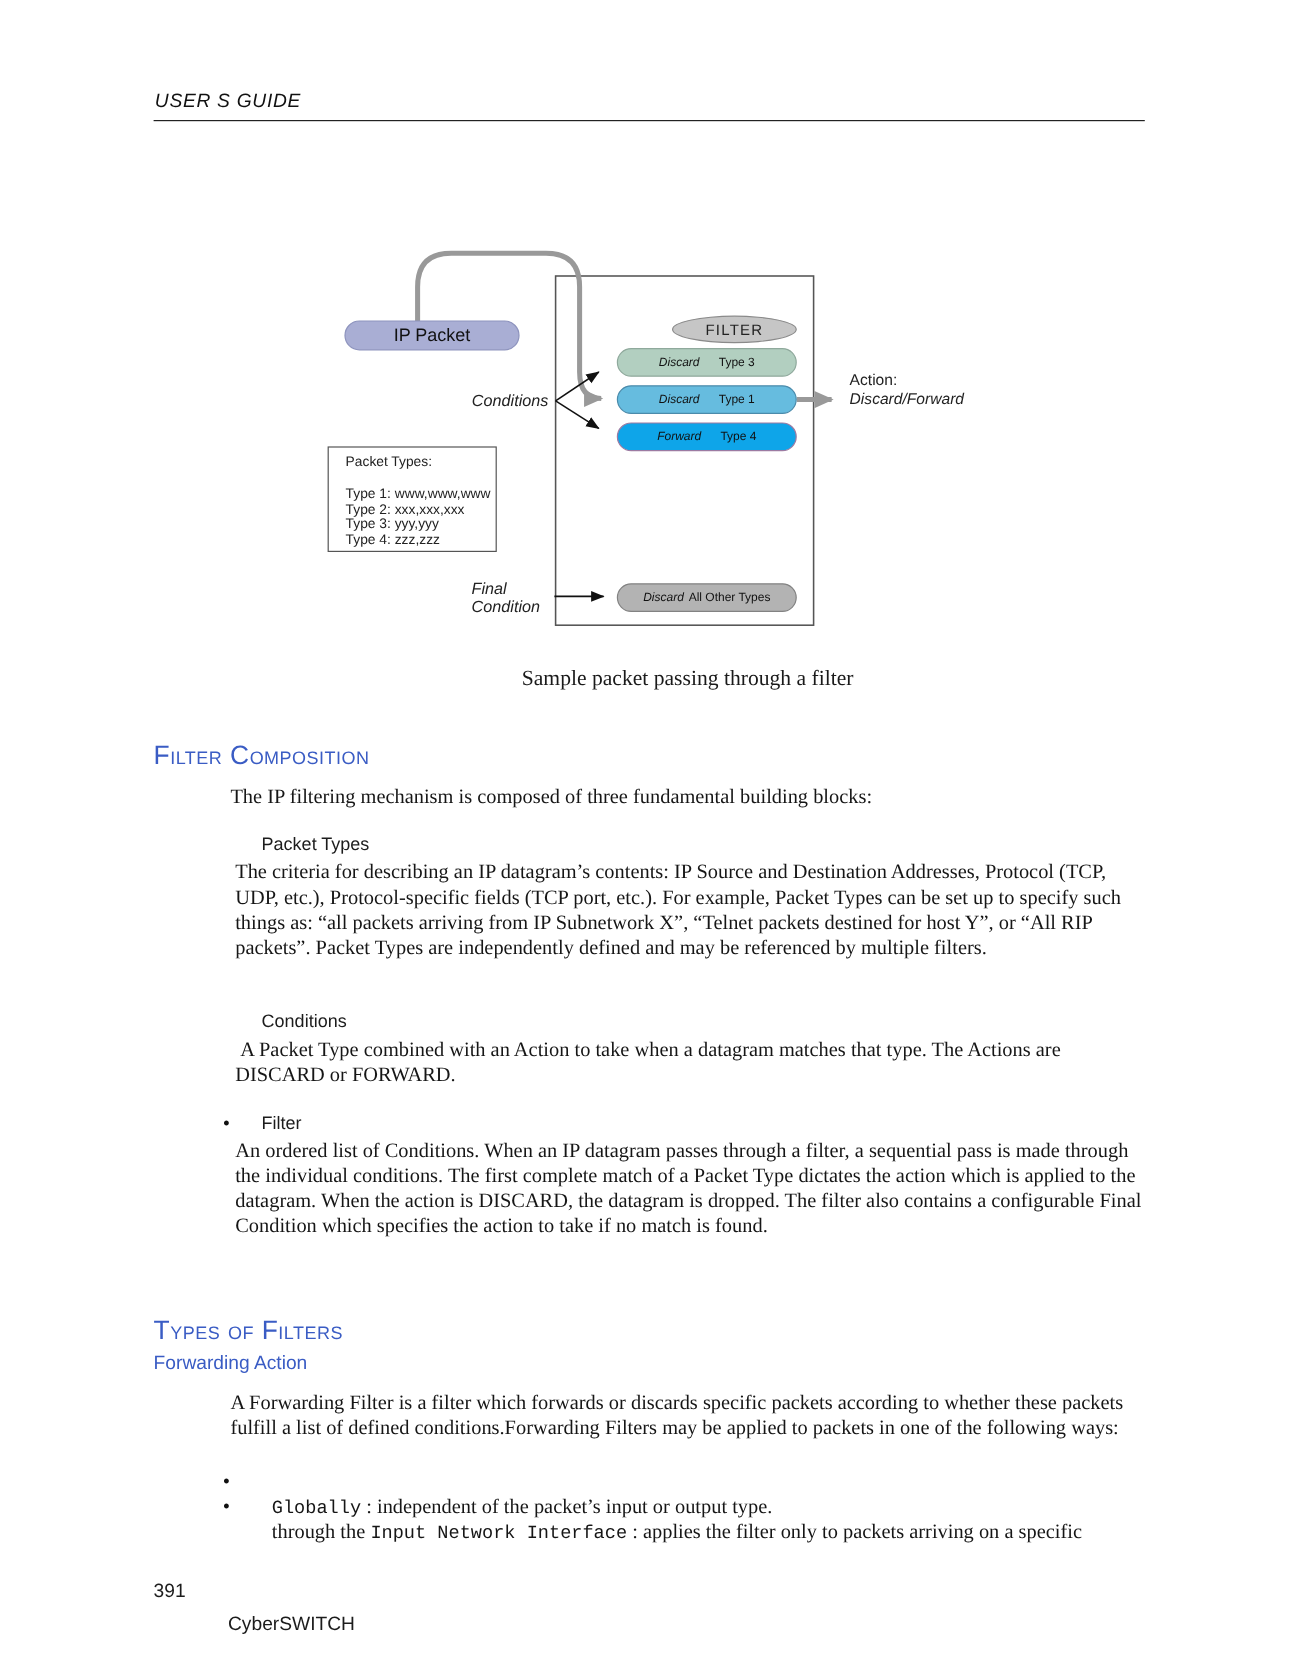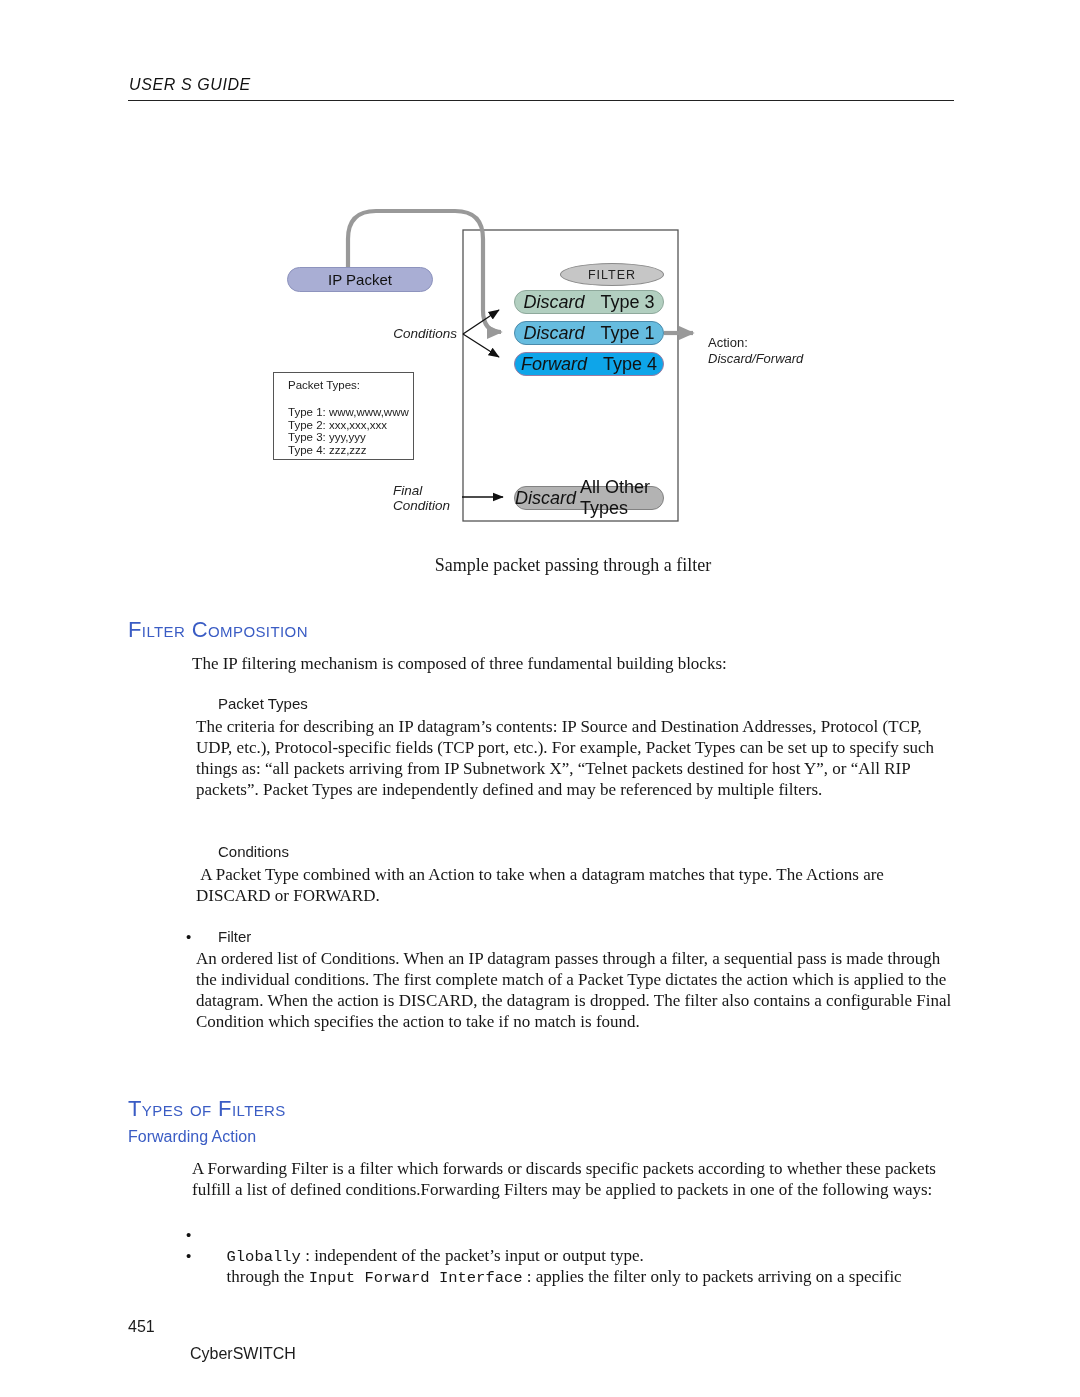--- a/index.html
+++ b/index.html
@@ -19,21 +19,21 @@
     border-top: 1.6px solid #222;
   }
 
   
   .diagram-svg { left: 0; top: 0; width: 1080px; height: 1397px; pointer-events: none; }
 
   .pill {
     display: flex; align-items: center; justify-content: center;
     border-radius: 13px;
     font-family: "Liberation Sans", sans-serif;
-    font-size: 18px; color: #111;
+    font-size: 10px; color: #111;
   }
   .pill .action { font-style: italic; }
   .pill-ip {
     left: 287px; top: 267px; width: 146px; height: 25px;
     background: #a9aed4; border: 1.5px solid #8d93bd;
     font-size: 15px;
   }
   .ellipse-filter {
     left: 560px; top: 263px; width: 104px; height: 23px;
     background: #c6c6c6; border: 1.2px solid #8a8a8a; border-radius: 50%;
@@ -47,21 +47,21 @@
   .pill-final {
     left: 514px; top: 486px; width: 150px; height: 24px;
     background: #b3b3b3; border: 1.5px solid #828282; gap: 4px;
   }
 
   .lbl-conditions {
     left: 373px; top: 326px; width: 84px; text-align: right;
     font-family: "Liberation Sans", sans-serif; font-style: italic; font-size: 13.5px; color: #222;
   }
   .lbl-action {
-    left: 708px; top: 335px;
+    left: 708px; top: 309px;
     font-family: "Liberation Sans", sans-serif; font-size: 13px; line-height: 16px; color: #222;
   }
   .lbl-action .italic { font-style: italic; }
   .lbl-final {
     left: 393px; top: 483px;
     font-family: "Liberation Sans", sans-serif; font-style: italic; font-size: 13.5px; line-height: 15px; color: #222;
   }
   .packet-types-box {
     left: 273px; top: 372px; width: 141px; height: 88px;
     border: 1.2px solid #555; background: #fff;
@@ -198,17 +198,17 @@
 
 <div class="abs para" style="left:192px; top:1158px; width:760px;">A Forwarding Filter is a filter which forwards or discards specific packets according to whether these packets fulfill a list of defined conditions.Forwarding Filters may be applied to packets in one of the following ways:</div>
 
 <span class="abs bullet-marker" style="left:186px; top:1226px;">•</span>
 <div class="abs para" style="left:218px; top:1224px; width:736px;">
   <span class="term-sans">Globally</span><span> : independent of the packet’s input or output type.</span>
 </div>
 
 <span class="abs bullet-marker" style="left:186px; top:1247px;">•</span>
 <div class="abs para" style="left:218px; top:1245px; width:736px;">
-  <span>through the </span><span class="term-sans">Input Forward Interface</span><span> : applies the filter only to packets arriving on a specific</span>
-</div>
-
-<div class="abs footer-num">451</div>
+  <span>through the </span><span class="term-sans">Input Network Interface</span><span> : applies the filter only to packets arriving on a specific</span>
+</div>
+
+<div class="abs footer-num">391</div>
 <div class="abs footer-brand">CyberSWITCH</div>
 
 </body></html>

